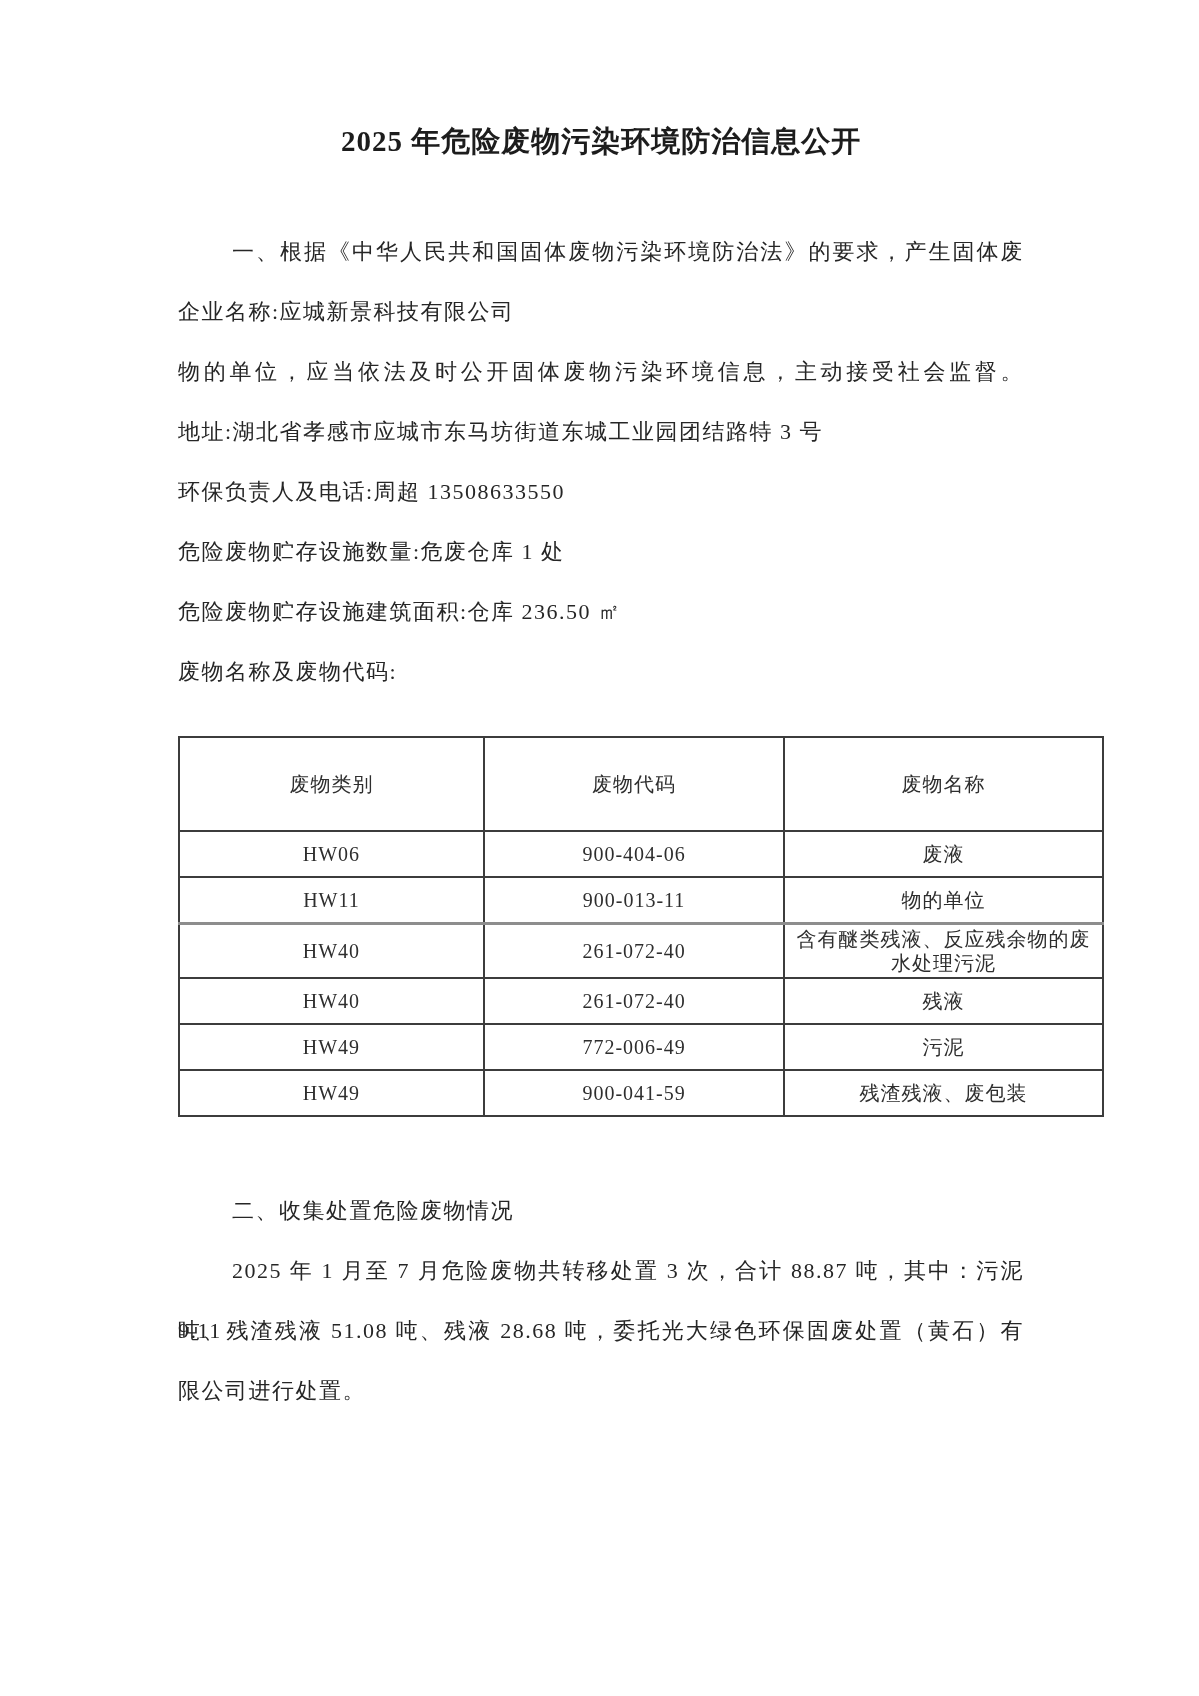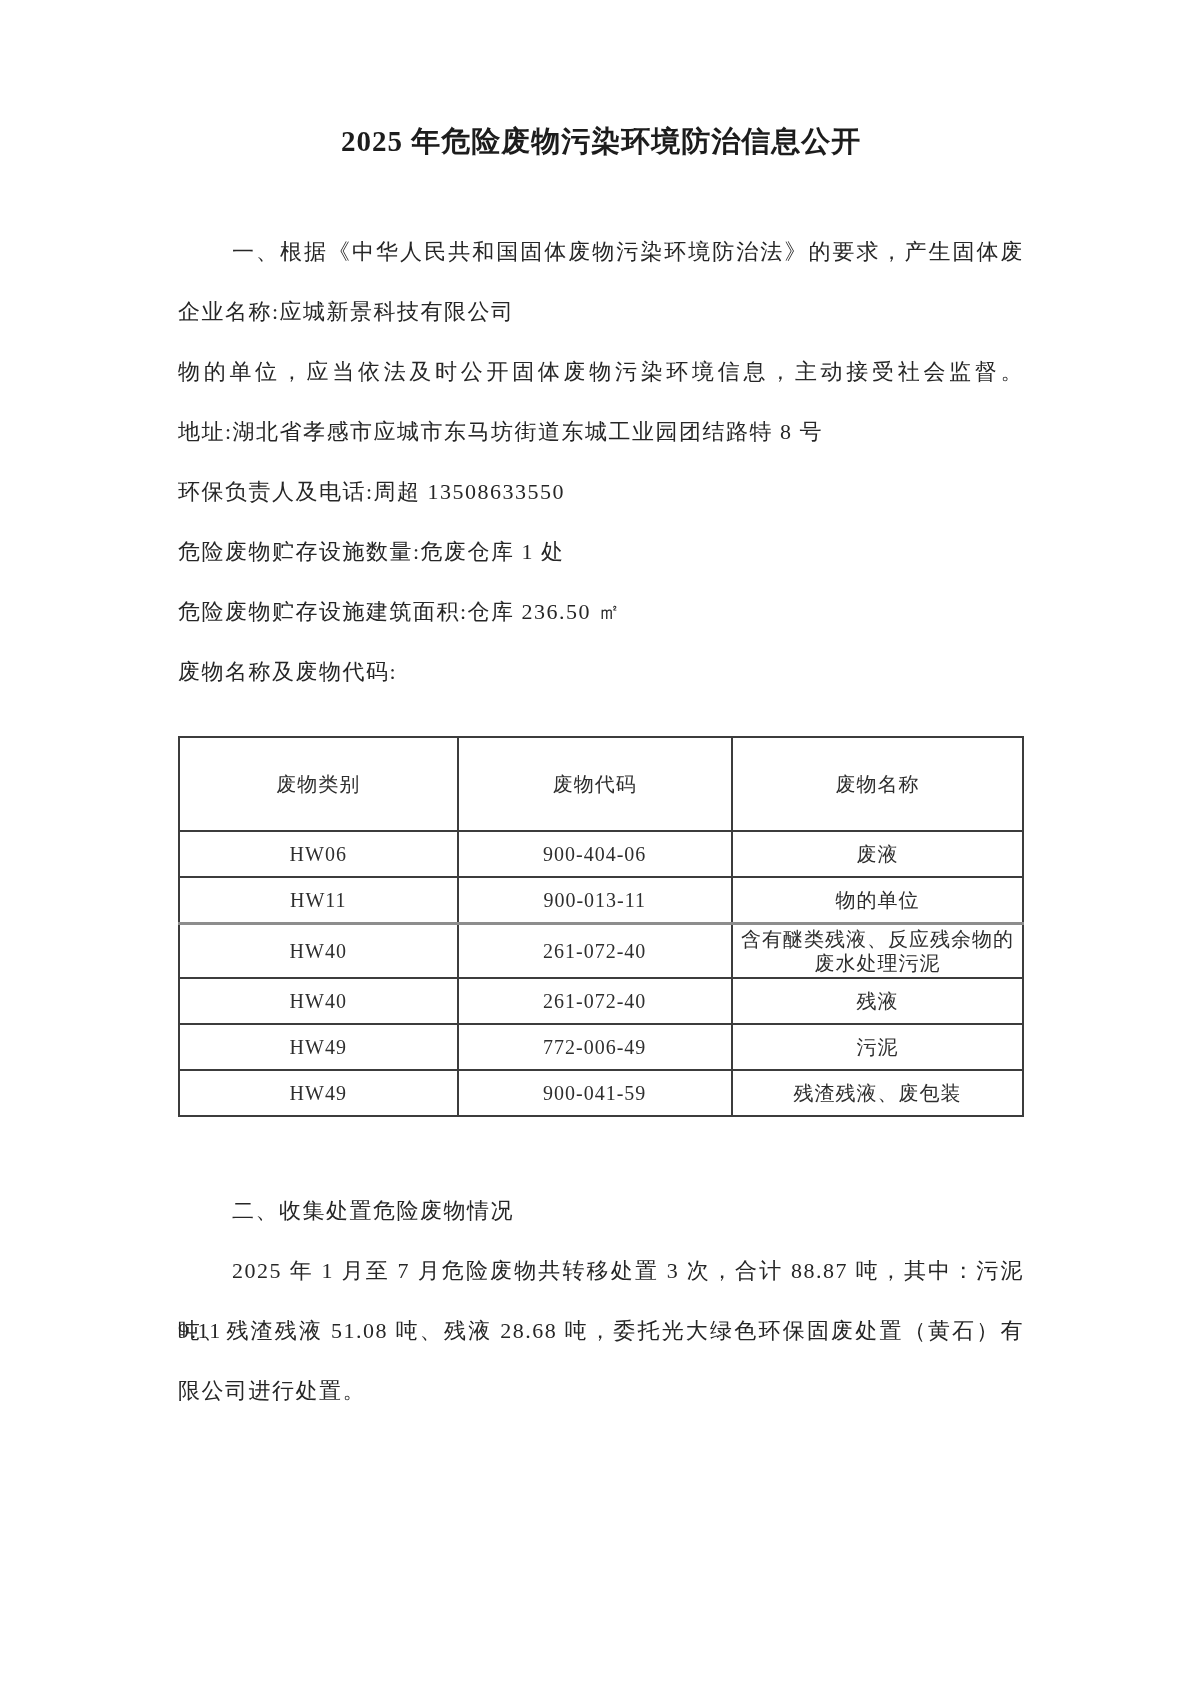--- a/index.html
+++ b/index.html
@@ -41,21 +41,21 @@
   .line.wrapfull {
     white-space: normal;
     text-align: justify;
     text-align-last: justify;
   }
   .line.indent {
     text-indent: 54px;
   }
   table.waste-table {
     border-collapse: collapse;
-    width: 846px;
+    width: 926px;
     margin-top: 34px;
     table-layout: fixed;
   }
   table.waste-table td {
     border: 2px solid #3c3c3c;
     text-align: center;
     vertical-align: middle;
     font-size: 20px;
     line-height: 24px;
     padding: 2px 4px;
@@ -77,21 +77,21 @@
 <body>
 
 <div class="page">
 
   <h1 class="doc-title">2025 年危险废物污染环境防治信息公开</h1>
 
   <div class="body-block">
     <div class="line wrapfull indent">一、根据《中华人民共和国固体废物污染环境防治法》的要求，产生固体废</div>
     <div class="line">企业名称:应城新景科技有限公司</div>
     <div class="line wrapfull">物的单位，应当依法及时公开固体废物污染环境信息，主动接受社会监督。</div>
-    <div class="line">地址:湖北省孝感市应城市东马坊街道东城工业园团结路特 8 号</div>
+    <div class="line">地址:湖北省孝感市应城市东马坊街道东城工业园团结路特 3 号</div>
     <div class="line">环保负责人及电话:周超 13508633550</div>
     <div class="line">危险废物贮存设施数量:危废仓库 1 处</div>
     <div class="line">危险废物贮存设施建筑面积:仓库 236.50 ㎡</div>
     <div class="line">废物名称及废物代码:</div>
   </div>
 
   <table class="waste-table">
     <colgroup>
       <col class="c1">
         <col class="c2">

